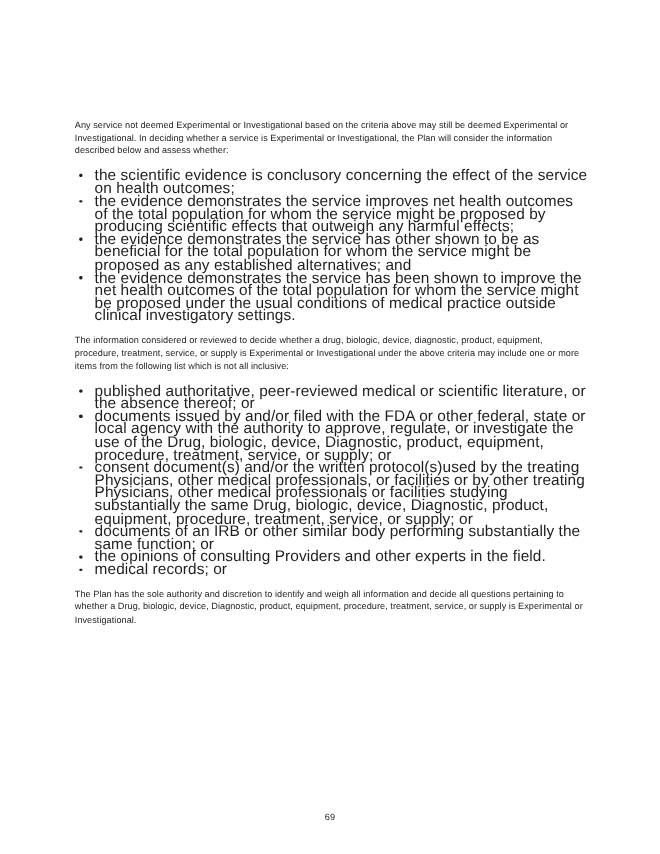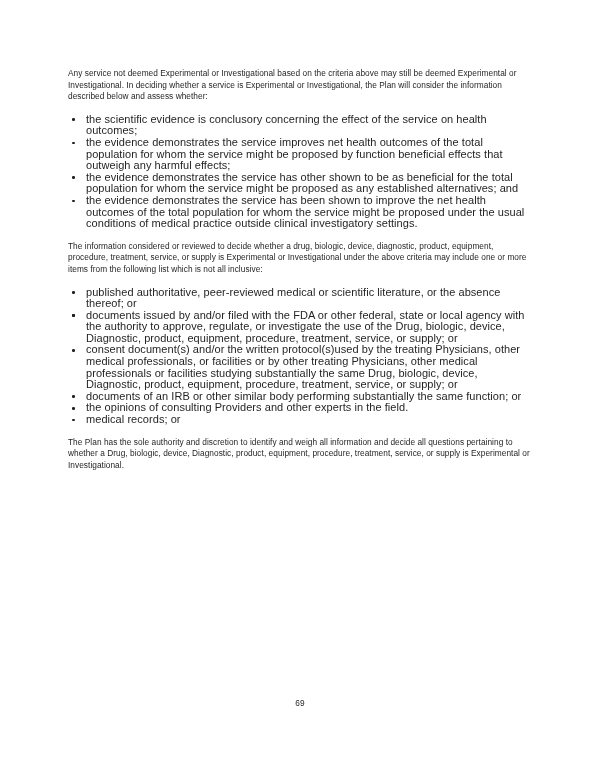--- a/index.html
+++ b/index.html
@@ -13,20 +13,21 @@
     position: relative;
     font-family: "Liberation Sans", sans-serif;
     color: #1b1b1b;
     -webkit-font-smoothing: antialiased;
   }
 
   .page {
     position: absolute;
     inset: 0;
     background: #ffffff;
+    margin-top: 40px;
   }
 
   .content {
     position: absolute;
     left: 68px;
     top: 68px;
     width: 467px;
   }
 
   p.para {
@@ -40,21 +41,21 @@
 
   ul.bullets {
     margin: 0 0 11px 0;
     padding: 0;
     list-style: none;
   }
 
   ul.bullets li {
     position: relative;
     padding-left: 18px;
-    font-size: 11px;
+    font-size: 14px;
     line-height: 11.6px;
     color: #1f1f1f;
     letter-spacing: 0.005em;
     margin: 0;
   }
 
   ul.bullets li .dot {
     position: absolute;
     left: 4px;
     top: 4.6px;
@@ -81,21 +82,21 @@
 <body>
 
 <div class="page">
 
   <div class="content">
 
     <p class="para">Any service not deemed Experimental or Investigational based on the criteria above may still be deemed Experimental or Investigational.  In deciding whether a service is Experimental or Investigational, the Plan will consider the information described below and assess whether:</p>
 
     <ul class="bullets">
       <li><span class="dot"></span><span>the scientific evidence is conclusory concerning the effect of the service on health outcomes;</span></li>
-      <li><span class="dot"></span><span>the evidence demonstrates the service improves net health outcomes of the total population for whom the service might be proposed by function beneficial effects that outweigh any harmful effects;</span></li>
+      <li><span class="dot"></span><span>the evidence demonstrates the service improves net health outcomes of the total population for whom the service might be proposed by producing scientific effects that outweigh any harmful effects;</span></li>
       <li><span class="dot"></span><span>the evidence demonstrates the service has other shown to be as beneficial for the total population for whom the service might be proposed as any established alternatives; and</span></li>
       <li><span class="dot"></span><span>the evidence demonstrates the service has been shown to improve the net health outcomes of the total population for whom the service might be proposed under the usual conditions of medical practice outside clinical investigatory settings.</span></li>
     </ul>
 
     <p class="para">The information considered or reviewed to decide whether a drug, biologic, device, diagnostic, product, equipment, procedure, treatment, service, or supply is Experimental or Investigational under the above criteria may include one or more items from the following list which is not all inclusive:</p>
 
     <ul class="bullets">
       <li><span class="dot"></span><span>published authoritative, peer-reviewed medical or scientific literature, or the absence thereof; or</span></li>
       <li><span class="dot"></span></li>
       <li><span class="dot"></span><span>documents issued by and/or filed with the FDA or other federal, state or local agency with the authority to approve, regulate, or investigate the use of the Drug, biologic, device, Diagnostic, product, equipment, procedure, treatment, service, or supply; or</span></li>

